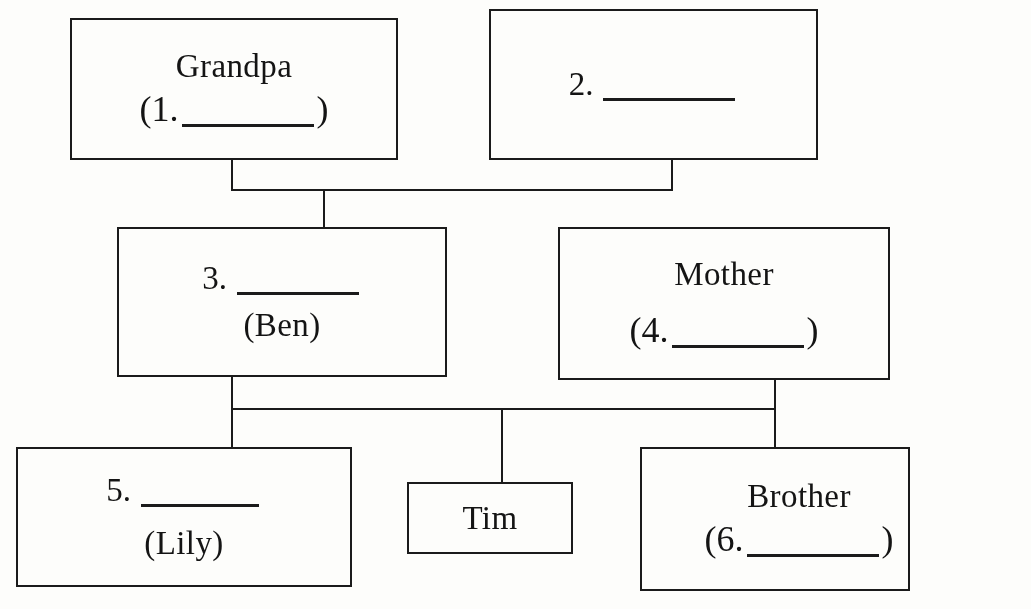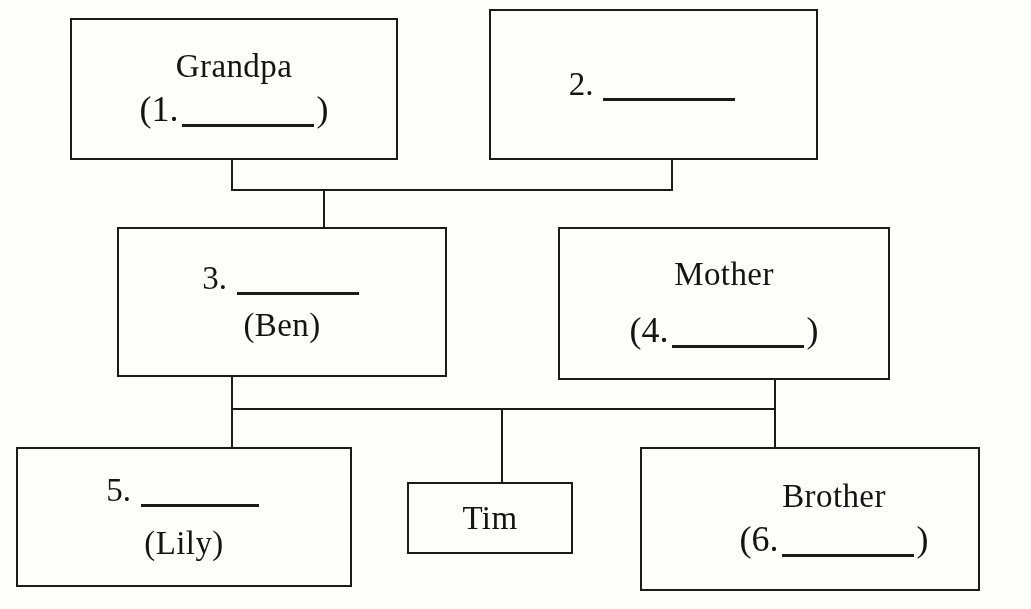--- a/index.html
+++ b/index.html
@@ -140,21 +140,21 @@
       <span class="sub">(Lily)</span>
     </div>
   </div>
 
   <div class="node" style="left:407px; top:482px; width:166px; height:72px;">
     <div class="line-row">
       <span class="title">Tim</span>
     </div>
   </div>
 
-  <div class="node" style="left:640px; top:447px; width:340px; height:144px;padding-left:48px;">
+  <div class="node" style="left:640px; top:447px; width:270px; height:144px;padding-left:48px;">
     <div class="line-row">
       <span class="title">Brother</span>
     </div>
     <div class="line-row" style="margin-top:8px;">
       <span class="paren">(6.</span>
       <span class="blank w-long"></span>
       <span class="paren">)</span>
     </div>
   </div>
 

